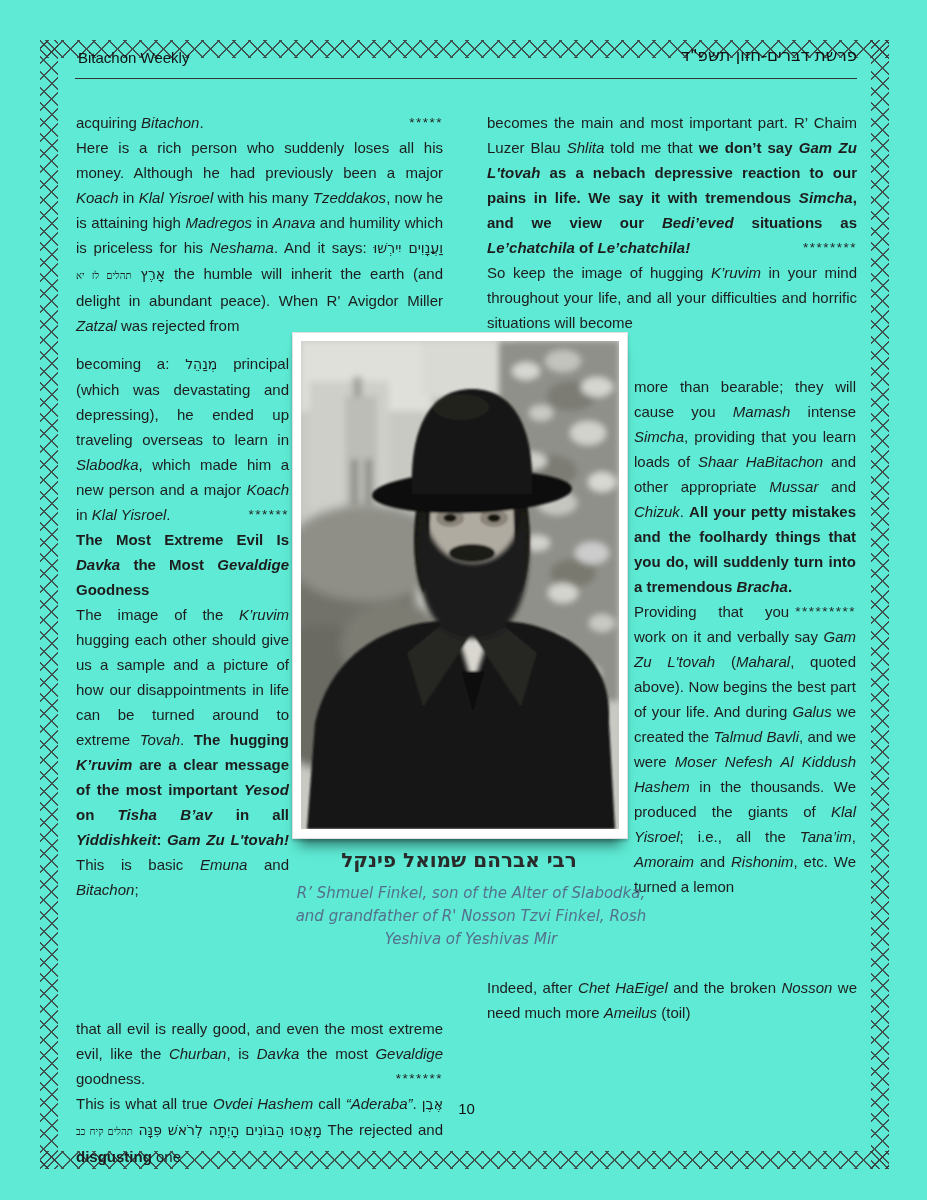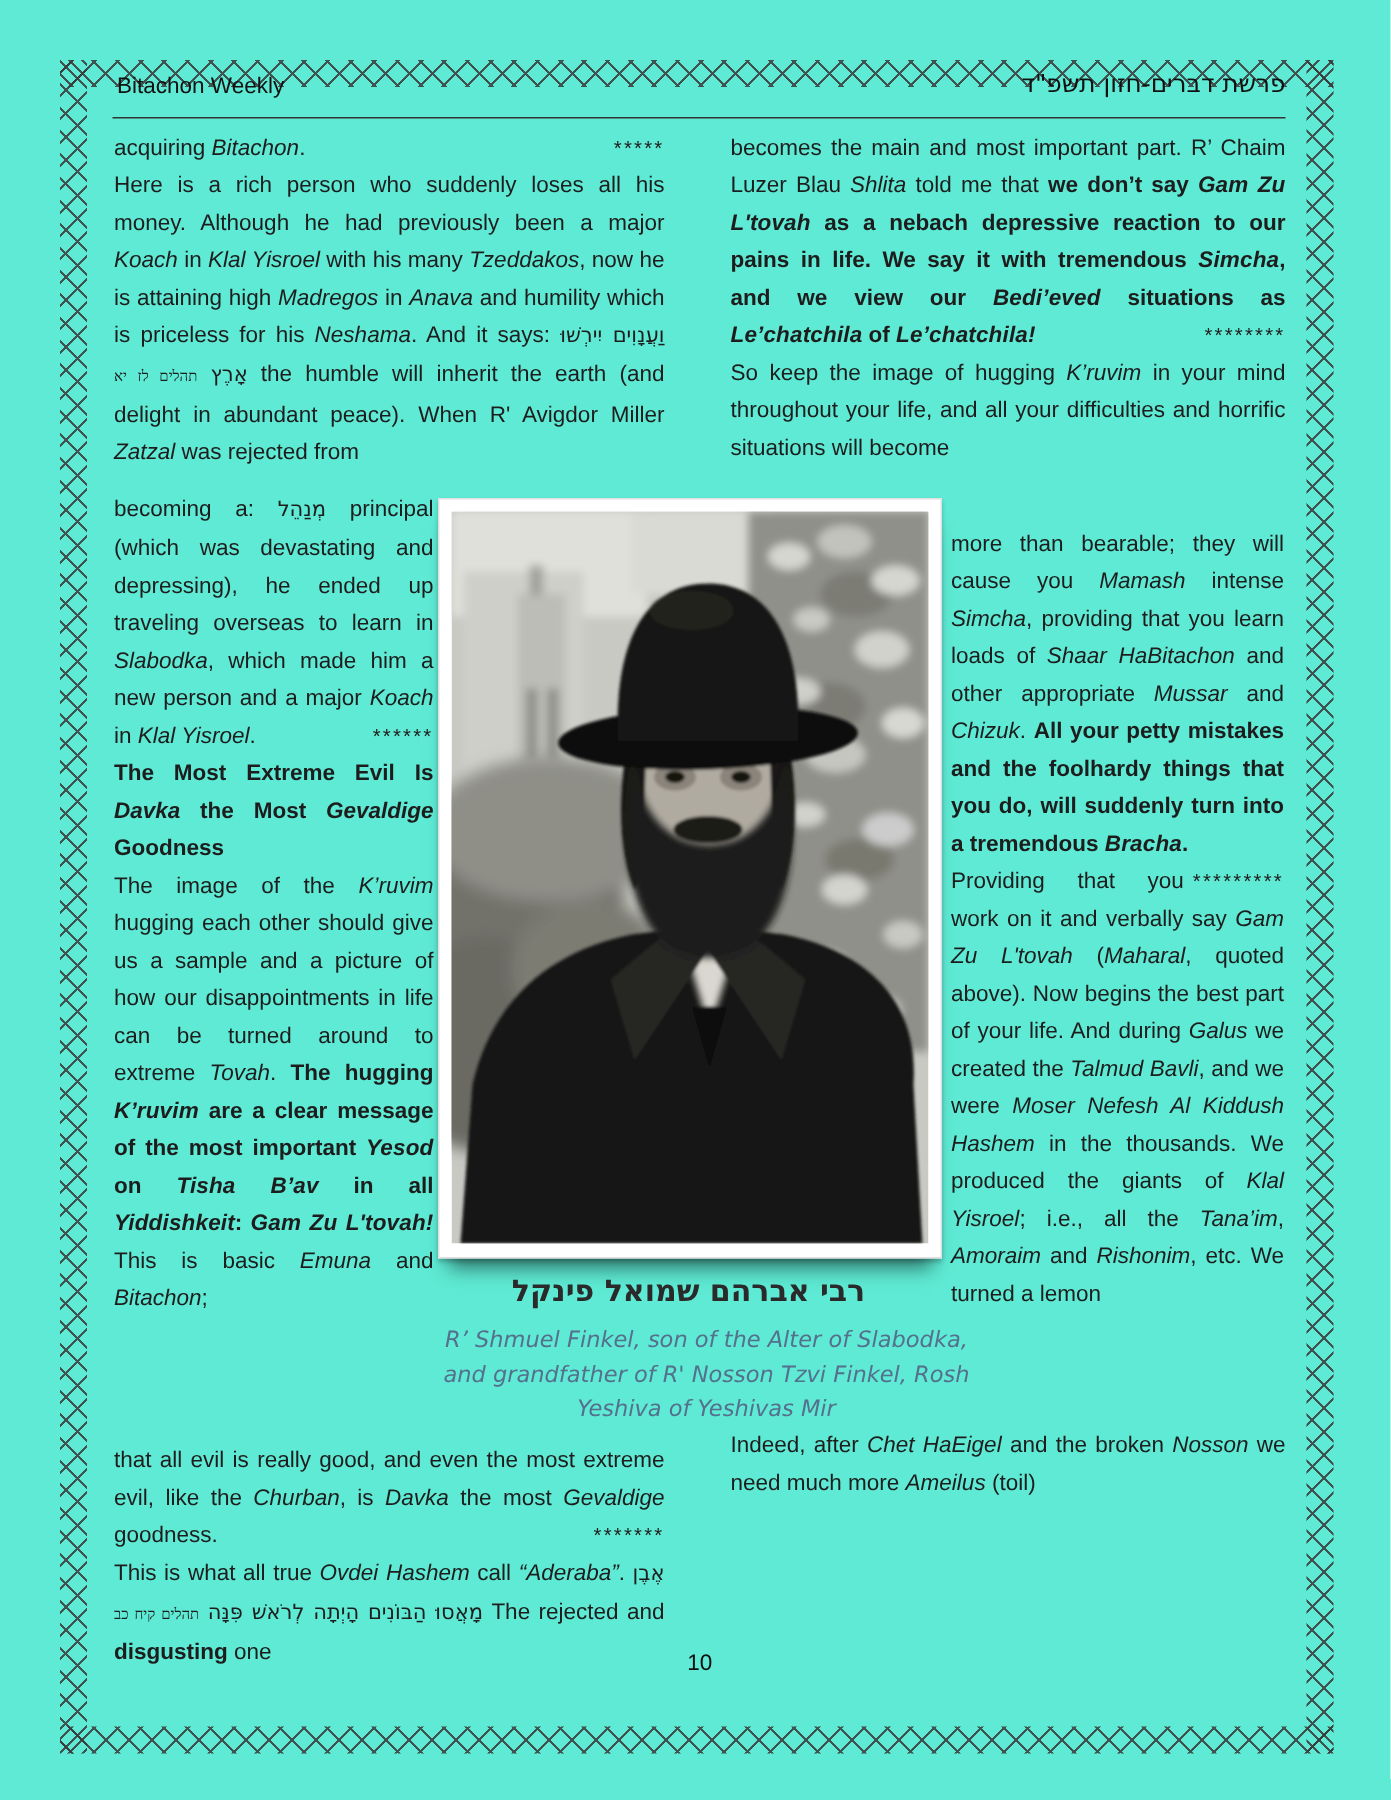--- a/index.html
+++ b/index.html
@@ -32,31 +32,32 @@
   .header-left{position:absolute;left:78px;top:49px;font-size:15px;color:#111;}
   .header-right{position:absolute;right:70px;top:46px;font-size:16.5px;color:#111;direction:rtl;font-family:"DejaVu Sans","Liberation Sans",sans-serif;}
   .header-rule{position:absolute;left:75px;top:78px;width:782px;border-top:1.4px solid #333;}
 
   .block{
     position:absolute;
     font-size:15px;
     line-height:25px;
     text-align:justify;
     color:var(--text);
+    margin-top:24px;
   }
   .para{margin:0;}
   .para b i, .para i b{letter-spacing:.1px;}
   .stars{float:right;font-size:13.5px;letter-spacing:1.5px;padding-left:6px;color:#222;}
   .heb{font-family:"DejaVu Sans",sans-serif;font-size:14px;}
   .cite{font-family:Liberation Serif, serif;font-size:10px;}
   .heading-center{line-height:25px;}
 
   .blk-left-top{left:76px;top:86px;width:367px;}
   .blk-left-narrow{left:76px;top:327px;width:213px;}
-  .blk-left-bottom{left:76px;top:961px;width:367px;}
+  .blk-left-bottom{left:76px;top:992px;width:367px;}
   .blk-right-top{left:487px;top:86px;width:370px;}
   .blk-right-narrow{left:634px;top:350px;width:222px;}
   .blk-right-bottom{left:487px;top:951px;width:370px;}
 
   .photo-frame{
     position:absolute;left:292px;top:332px;width:318px;
     background:#ffffff;
     padding:8px 8px 9px 8px;
     border:1px solid #e0e0e0;
     box-shadow:0 2px 3px rgba(0,0,0,.22), 0 13px 12px -7px rgba(0,0,0,.5);

